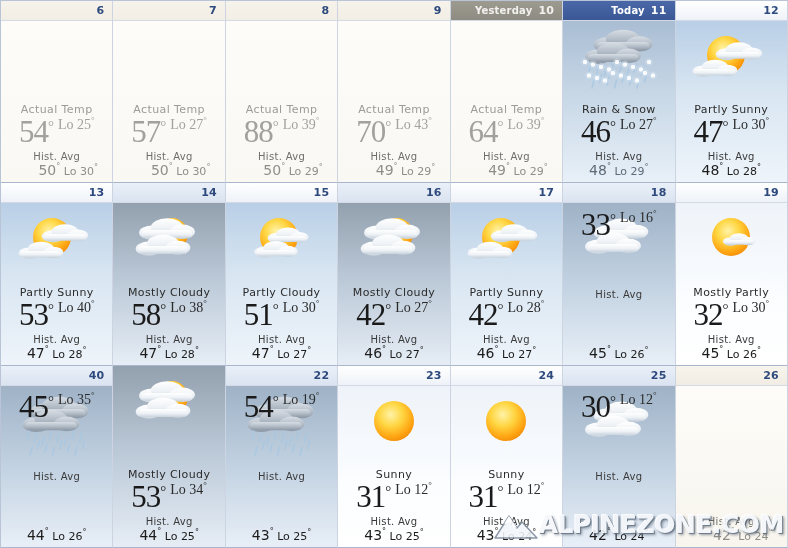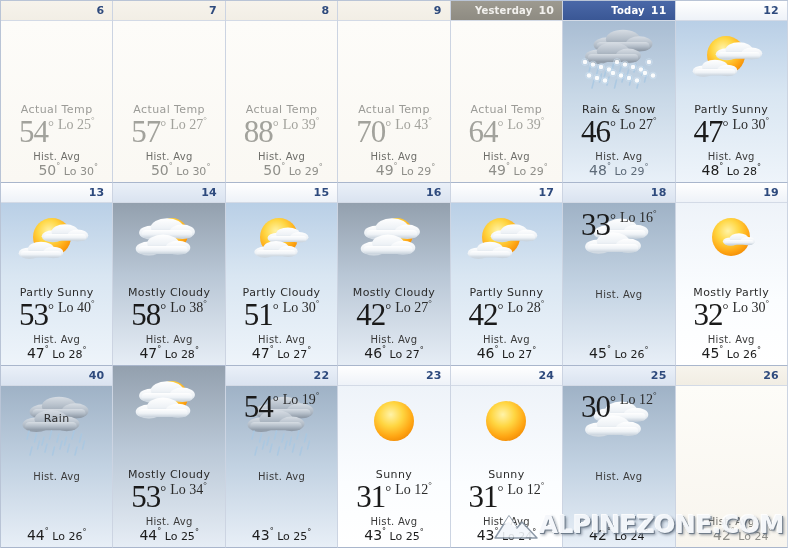--- a/index.html
+++ b/index.html
@@ -749,20 +749,24 @@
               <line x1="32.5" y1="48" x2="30.5" y2="56" stroke="#a9c8e2" stroke-width="1.6" stroke-linecap="round" opacity=".85"></line>
               <line x1="40" y1="51" x2="38" y2="59" stroke="#a9c8e2" stroke-width="1.6" stroke-linecap="round" opacity=".85"></line>
               <line x1="47.5" y1="54" x2="45.5" y2="62" stroke="#a9c8e2" stroke-width="1.6" stroke-linecap="round" opacity=".85"></line>
               <line x1="55" y1="48" x2="53" y2="56" stroke="#a9c8e2" stroke-width="1.6" stroke-linecap="round" opacity=".85"></line>
               <line x1="62.5" y1="51" x2="60.5" y2="59" stroke="#a9c8e2" stroke-width="1.6" stroke-linecap="round" opacity=".85"></line>
               <line x1="70" y1="54" x2="68" y2="62" stroke="#a9c8e2" stroke-width="1.6" stroke-linecap="round" opacity=".85"></line>
               <line x1="77.5" y1="48" x2="75.5" y2="56" stroke="#a9c8e2" stroke-width="1.6" stroke-linecap="round" opacity=".85"></line>
             </svg>
           </div>
           <div class="cond">Rain</div>
+          <div class="temprow">
+            <span class="hi"><span>45</span><sup>°</sup></span>
+            <span class="lo"><span>Lo</span> <span>35</span><sup>°</sup></span>
+          </div>
           <div class="avg-label">Hist. Avg</div>
           <div class="avg-vals"><span>44</span><sup>°</sup><span class="sm"> <span>Lo</span> <span>26</span><sup>°</sup></span></div>
         </div>
       </div>
       <div class="day">
         <div class="daybody b-gray">
           <div class="icon-wrap">
             <svg width="100" height="64" viewBox="0 0 100 64">
 <defs>
  <radialGradient id="sg" cx="42%" cy="34%" r="70%">

